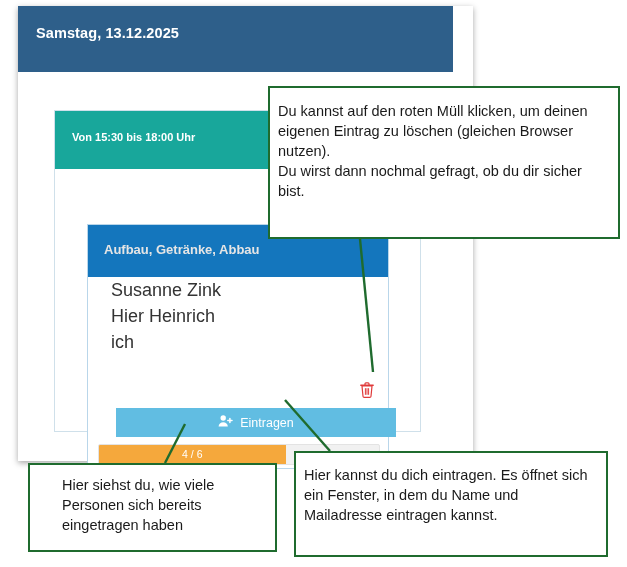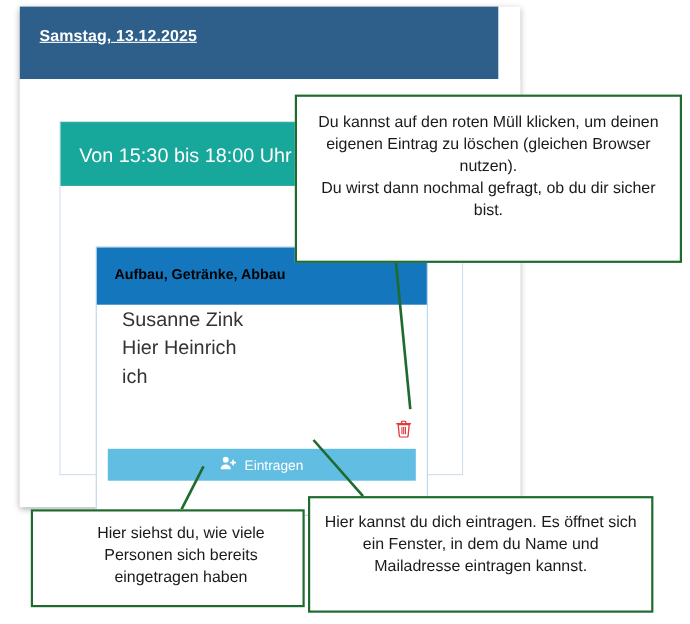--- a/index.html
+++ b/index.html
@@ -36,21 +36,20 @@
     background: #2e5f8a;
     color: #ffffff;
   }
   #date-header .date-text {
     position: absolute;
     left: 18px;
     top: 19px;
     font-size: 14.5px;
     font-weight: bold;
     letter-spacing: 0.1px;
-    text-decoration: underline;
   }
 
   
   #content-area {
     position: absolute;
     left: 0px;
     top: 66px;
     width: 455px;
     height: 389px;
     background: #ffffff;
@@ -72,42 +71,42 @@
     top: 0;
     width: 365px;
     height: 58px;
     background: #18a79b;
     color: #ffffff;
   }
   #slot-card-header .slot-time {
     position: absolute;
     left: 17px;
     top: 20px;
-    font-size: 18px;
-    font-weight: normal;
+    font-size: 11px;
+    font-weight: bold;
   }
 
   
   #task-card {
     position: absolute;
     left: 32px;
     top: 113px;
     width: 300px;
     height: 243px;
     background: #ffffff;
     border: 1px solid #b9d6ea;
   }
   #task-card-header {
     position: absolute;
     left: 0;
     top: 0;
     width: 300px;
     height: 52px;
     background: #1476bd;
-    color: #000000;
+    color: #e5e5e5;
   }
   #task-card-header .task-title {
     position: absolute;
     left: 16px;
     top: 17px;
     font-size: 13px;
     font-weight: bold;
   }
 
   #participants {
@@ -127,21 +126,21 @@
     position: absolute;
     right: 14px;
     top: 157px;
     width: 14px;
     height: 16px;
     cursor: pointer;
   }
 
   #signup-button {
     position: absolute;
-    left: 10px;
+    left: 28px;
     top: 183px;
     width: 280px;
     height: 29px;
     background: #61bde2;
     color: #ffffff;
     border: none;
     border-radius: 0;
     font-family: "Liberation Sans", sans-serif;
     font-size: 12.5px;
     display: flex;
@@ -181,21 +180,20 @@
     font-size: 10.5px;
     color: #ffffff;
   }
 
   
   .callout {
     position: absolute;
     background: #ffffff;
     border: 2px solid #1f6b2e;
     box-sizing: border-box;
-    text-align: center;
     color: #1a1a1a;
     font-size: 14.5px;
     line-height: 20px;
     padding: 7px 8px;
     z-index: 20;
   }
   #callout-delete {
     left: 268px;
     top: 86px;
     width: 352px;
@@ -204,21 +202,21 @@
   }
   #callout-count {
     left: 28px;
     top: 463px;
     width: 249px;
     height: 89px;
     padding-top: 10px;
     padding-left: 32px;
   }
   #callout-signup {
-    left: 280px;
+    left: 294px;
     top: 451px;
     width: 314px;
     height: 106px;
     padding-top: 12px;
   }
 
   
   #connectors {
     position: absolute;
     left: 0;
@@ -269,20 +267,24 @@
           <span>
             <svg width="15" height="14" viewBox="0 0 15 14" aria-hidden="true">
               <circle cx="5.2" cy="4" r="2.7" fill="#ffffff"></circle>
               <path d="M0.6 12.6 c0 -2.7 2.1 -4.3 4.6 -4.3 c2.5 0 4.6 1.6 4.6 4.3 Z" fill="#ffffff"></path>
               <path d="M11.9 4.4 v4.2 M9.8 6.5 h4.2" stroke="#ffffff" stroke-width="1.5" stroke-linecap="round"></path>
             </svg>
           </span>
           <span>Eintragen</span>
         </button>
 
+        <div id="progress-outer">
+          <div id="progress-fill" style="width: 66.6667%; background: rgb(245, 168, 60);"></div>
+          <div id="progress-label" style="width: 66.6667%;">4 / 6</div>
+        </div>
       </div>
     </div>
   </div>
 </div>
 
 <svg id="connectors">
 
   <path d="M360 239 L373 372" stroke="#1f6b2e" stroke-width="2.4" fill="none"></path>
 
   <path d="M165 463 L185 424" stroke="#1f6b2e" stroke-width="2.4" fill="none"></path>

